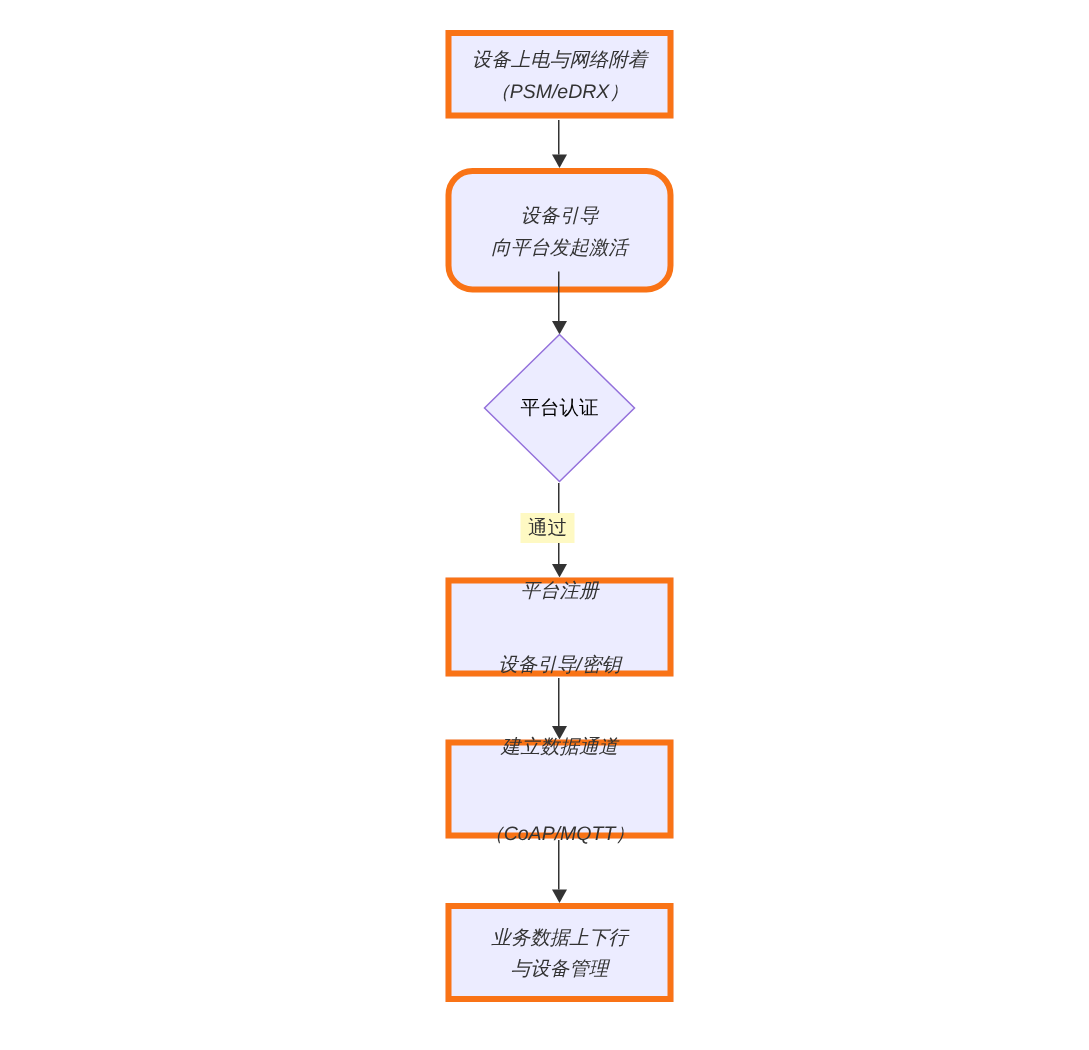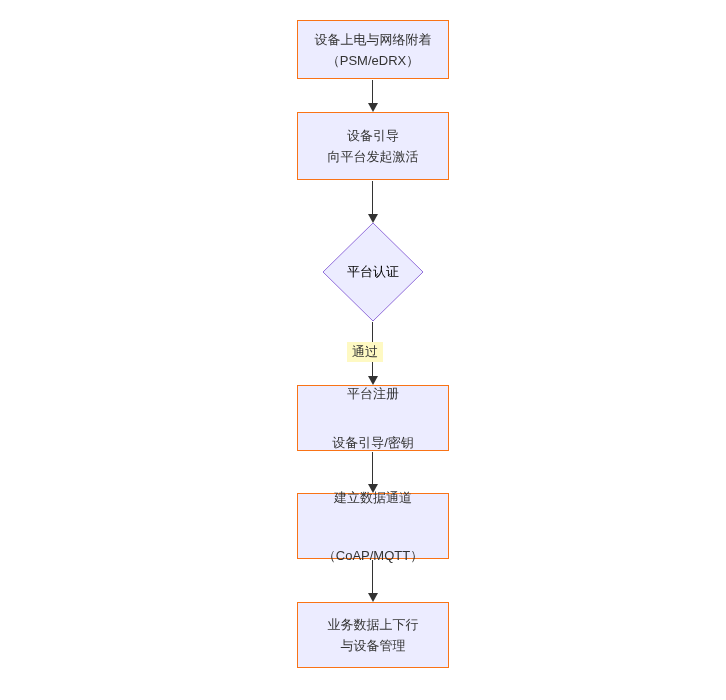--- a/index.html
+++ b/index.html
@@ -8,29 +8,30 @@
     width: 726px;
     height: 700px;
     background: #ffffff;
     font-family: "Liberation Sans", "DejaVu Sans", sans-serif;
     overflow: hidden;
   }
   .node {
     position: absolute;
     box-sizing: border-box;
     background: #ECECFF;
-    border: 1px solid #f97316;
+    border: 4px solid #f97316;
     color: #333333;
     font-size: 13px;
     line-height: 21px;
     text-align: center;
     display: flex;
     flex-direction: column;
     align-items: center;
     justify-content: center;
+    font-style: italic;
   }
   .node-line { white-space: nowrap; }
   .edge-line {
     position: absolute;
     left: 372px;
     width: 1px;
     background: #333333;
   }
   .edge-head {
     position: absolute;
@@ -82,21 +83,21 @@
 <div class="canvas">
 
   <div class="node" style="left:297px; top:20px; width:152px; height:59px;">
     <div class="node-line">设备上电与网络附着</div>
     <div class="node-line">（PSM/eDRX）</div>
   </div>
 
   <div class="edge-line" style="top:80px; height:23px;"></div>
   <div class="edge-head" style="top:103px;"></div>
 
-  <div class="node" style="left:297px; top:112px; width:152px; height:68px;">
+  <div class="node" style="left:297px; top:112px; width:152px; height:83px;border-radius:18px;">
     <div class="node-line">设备引导</div>
     <div class="node-line">向平台发起激活</div>
   </div>
 
   <div class="edge-line" style="top:181px; height:33px;"></div>
   <div class="edge-head" style="top:214px;"></div>
 
   <svg class="diamond-svg" width="102" height="100">
     <polygon class="diamond-shape" points="51,1 101,50 51,99 1,50"></polygon>
   </svg>

